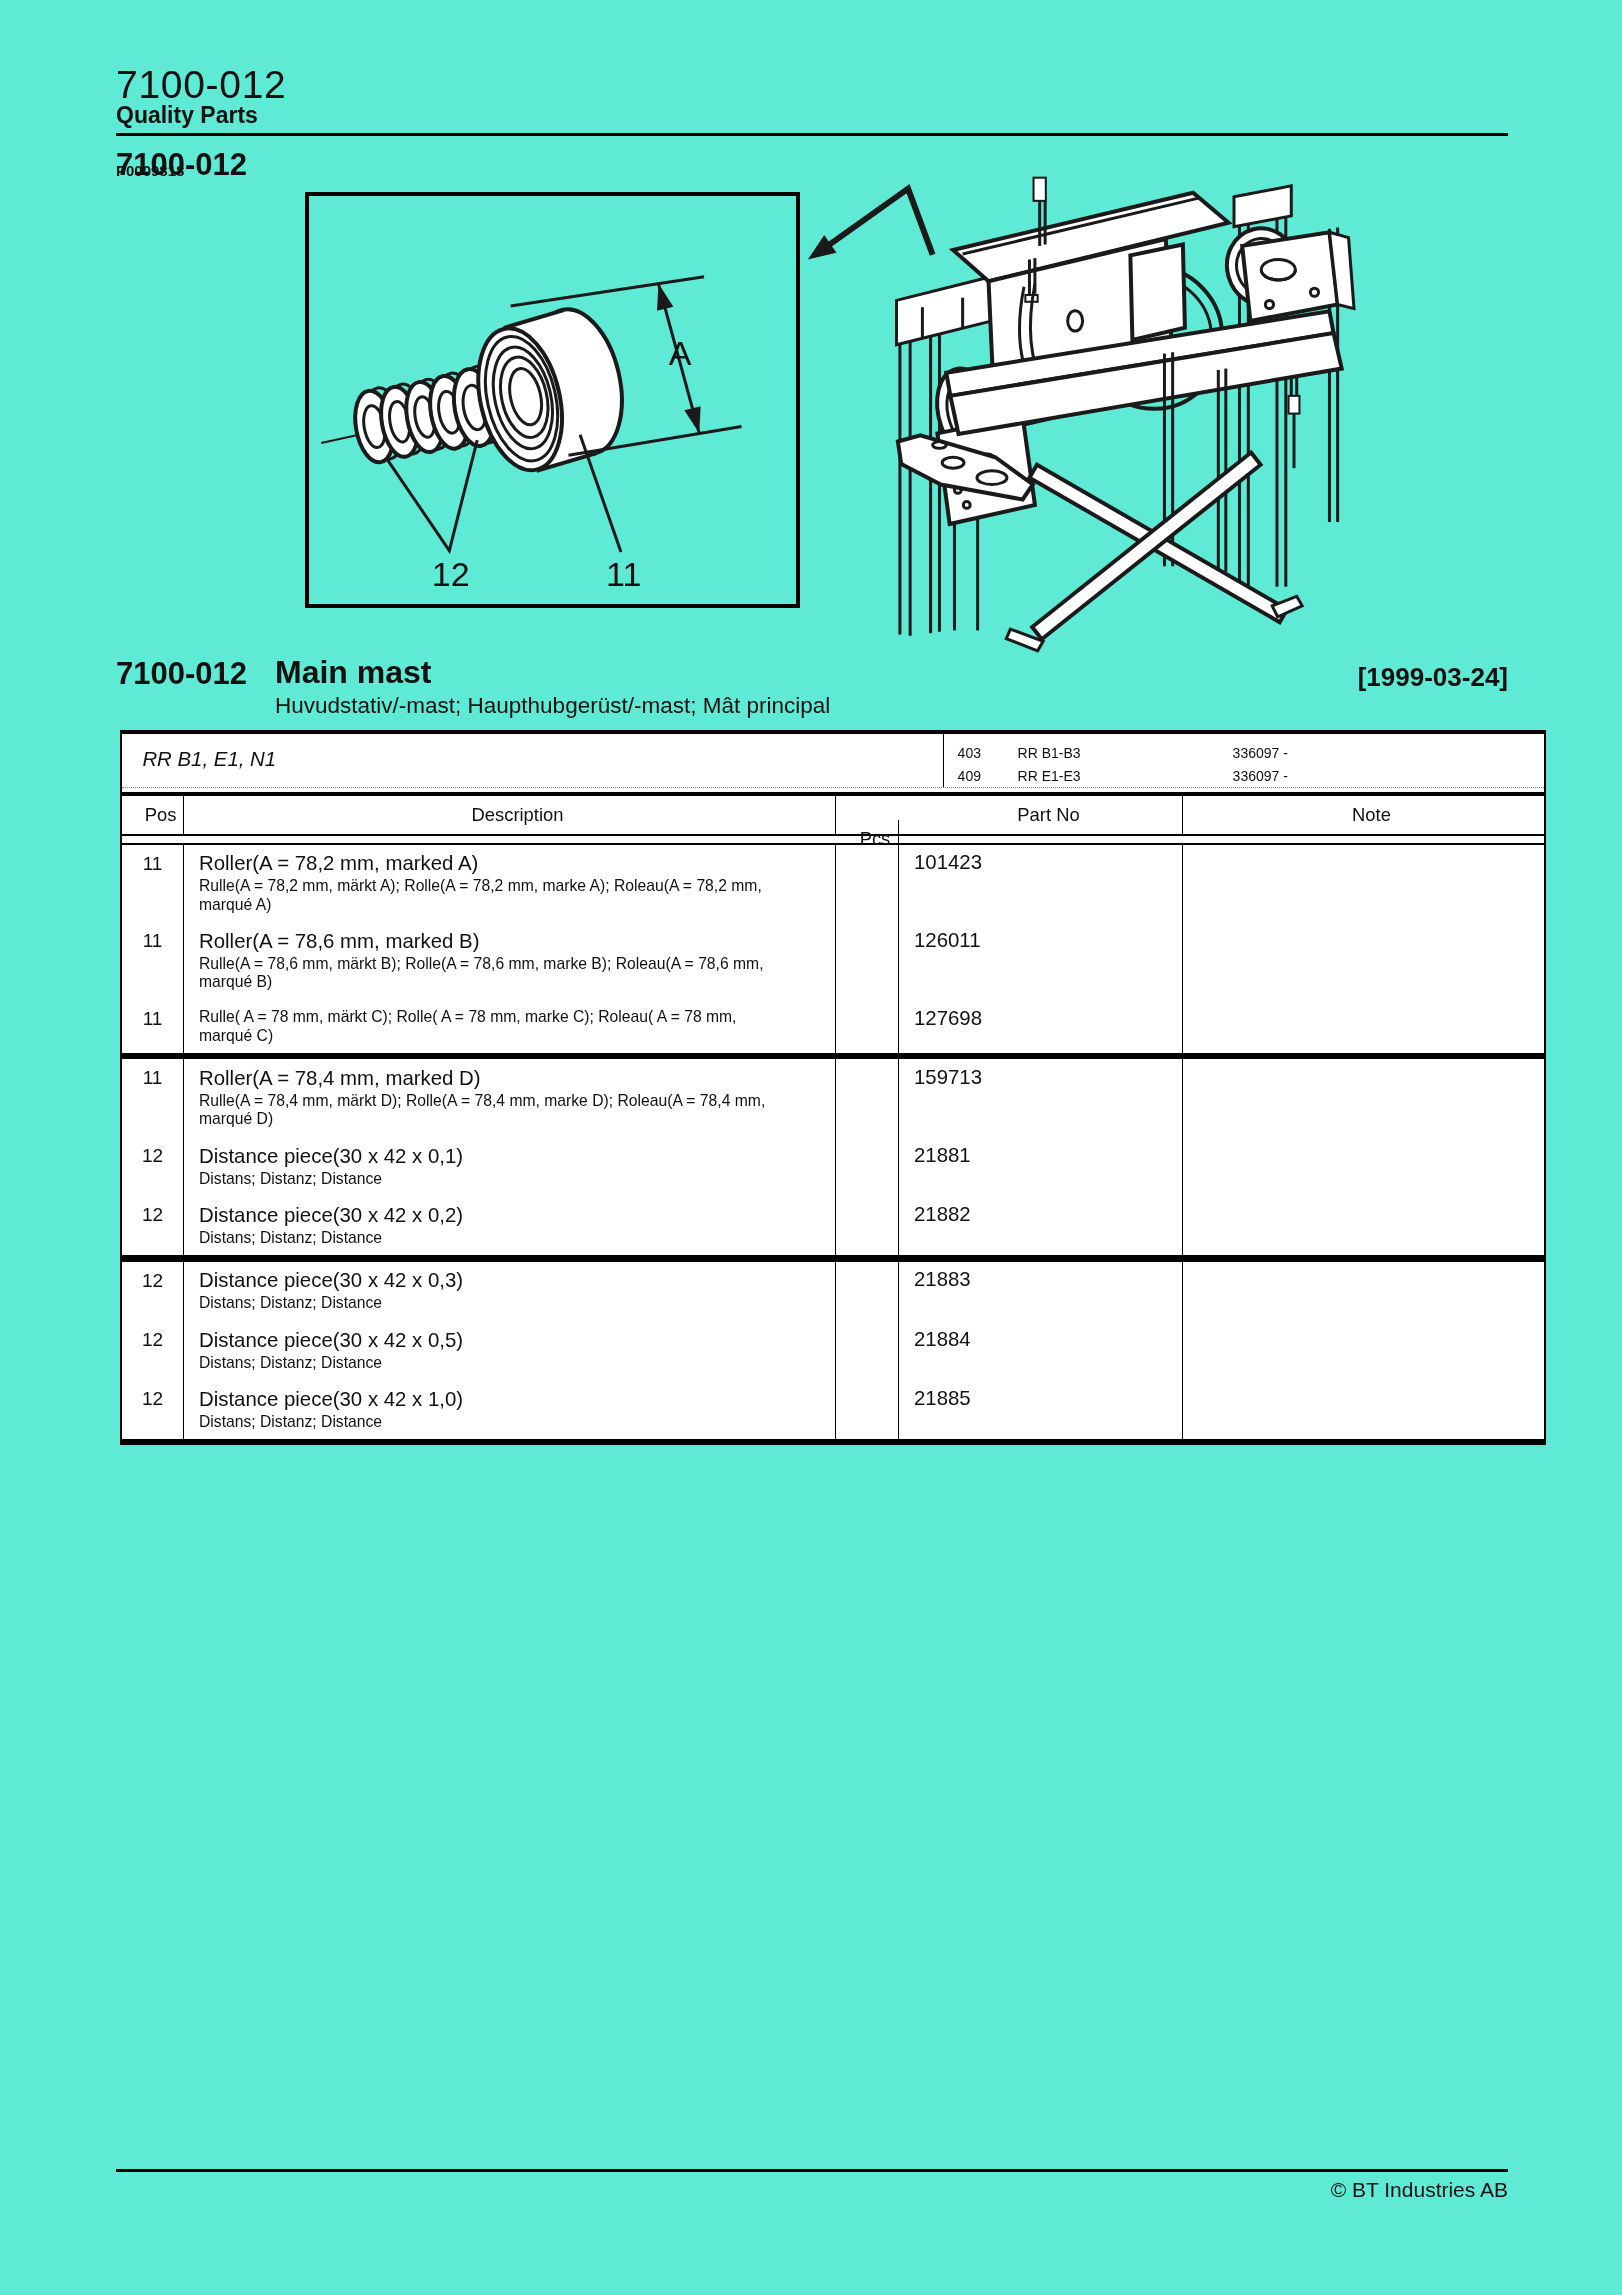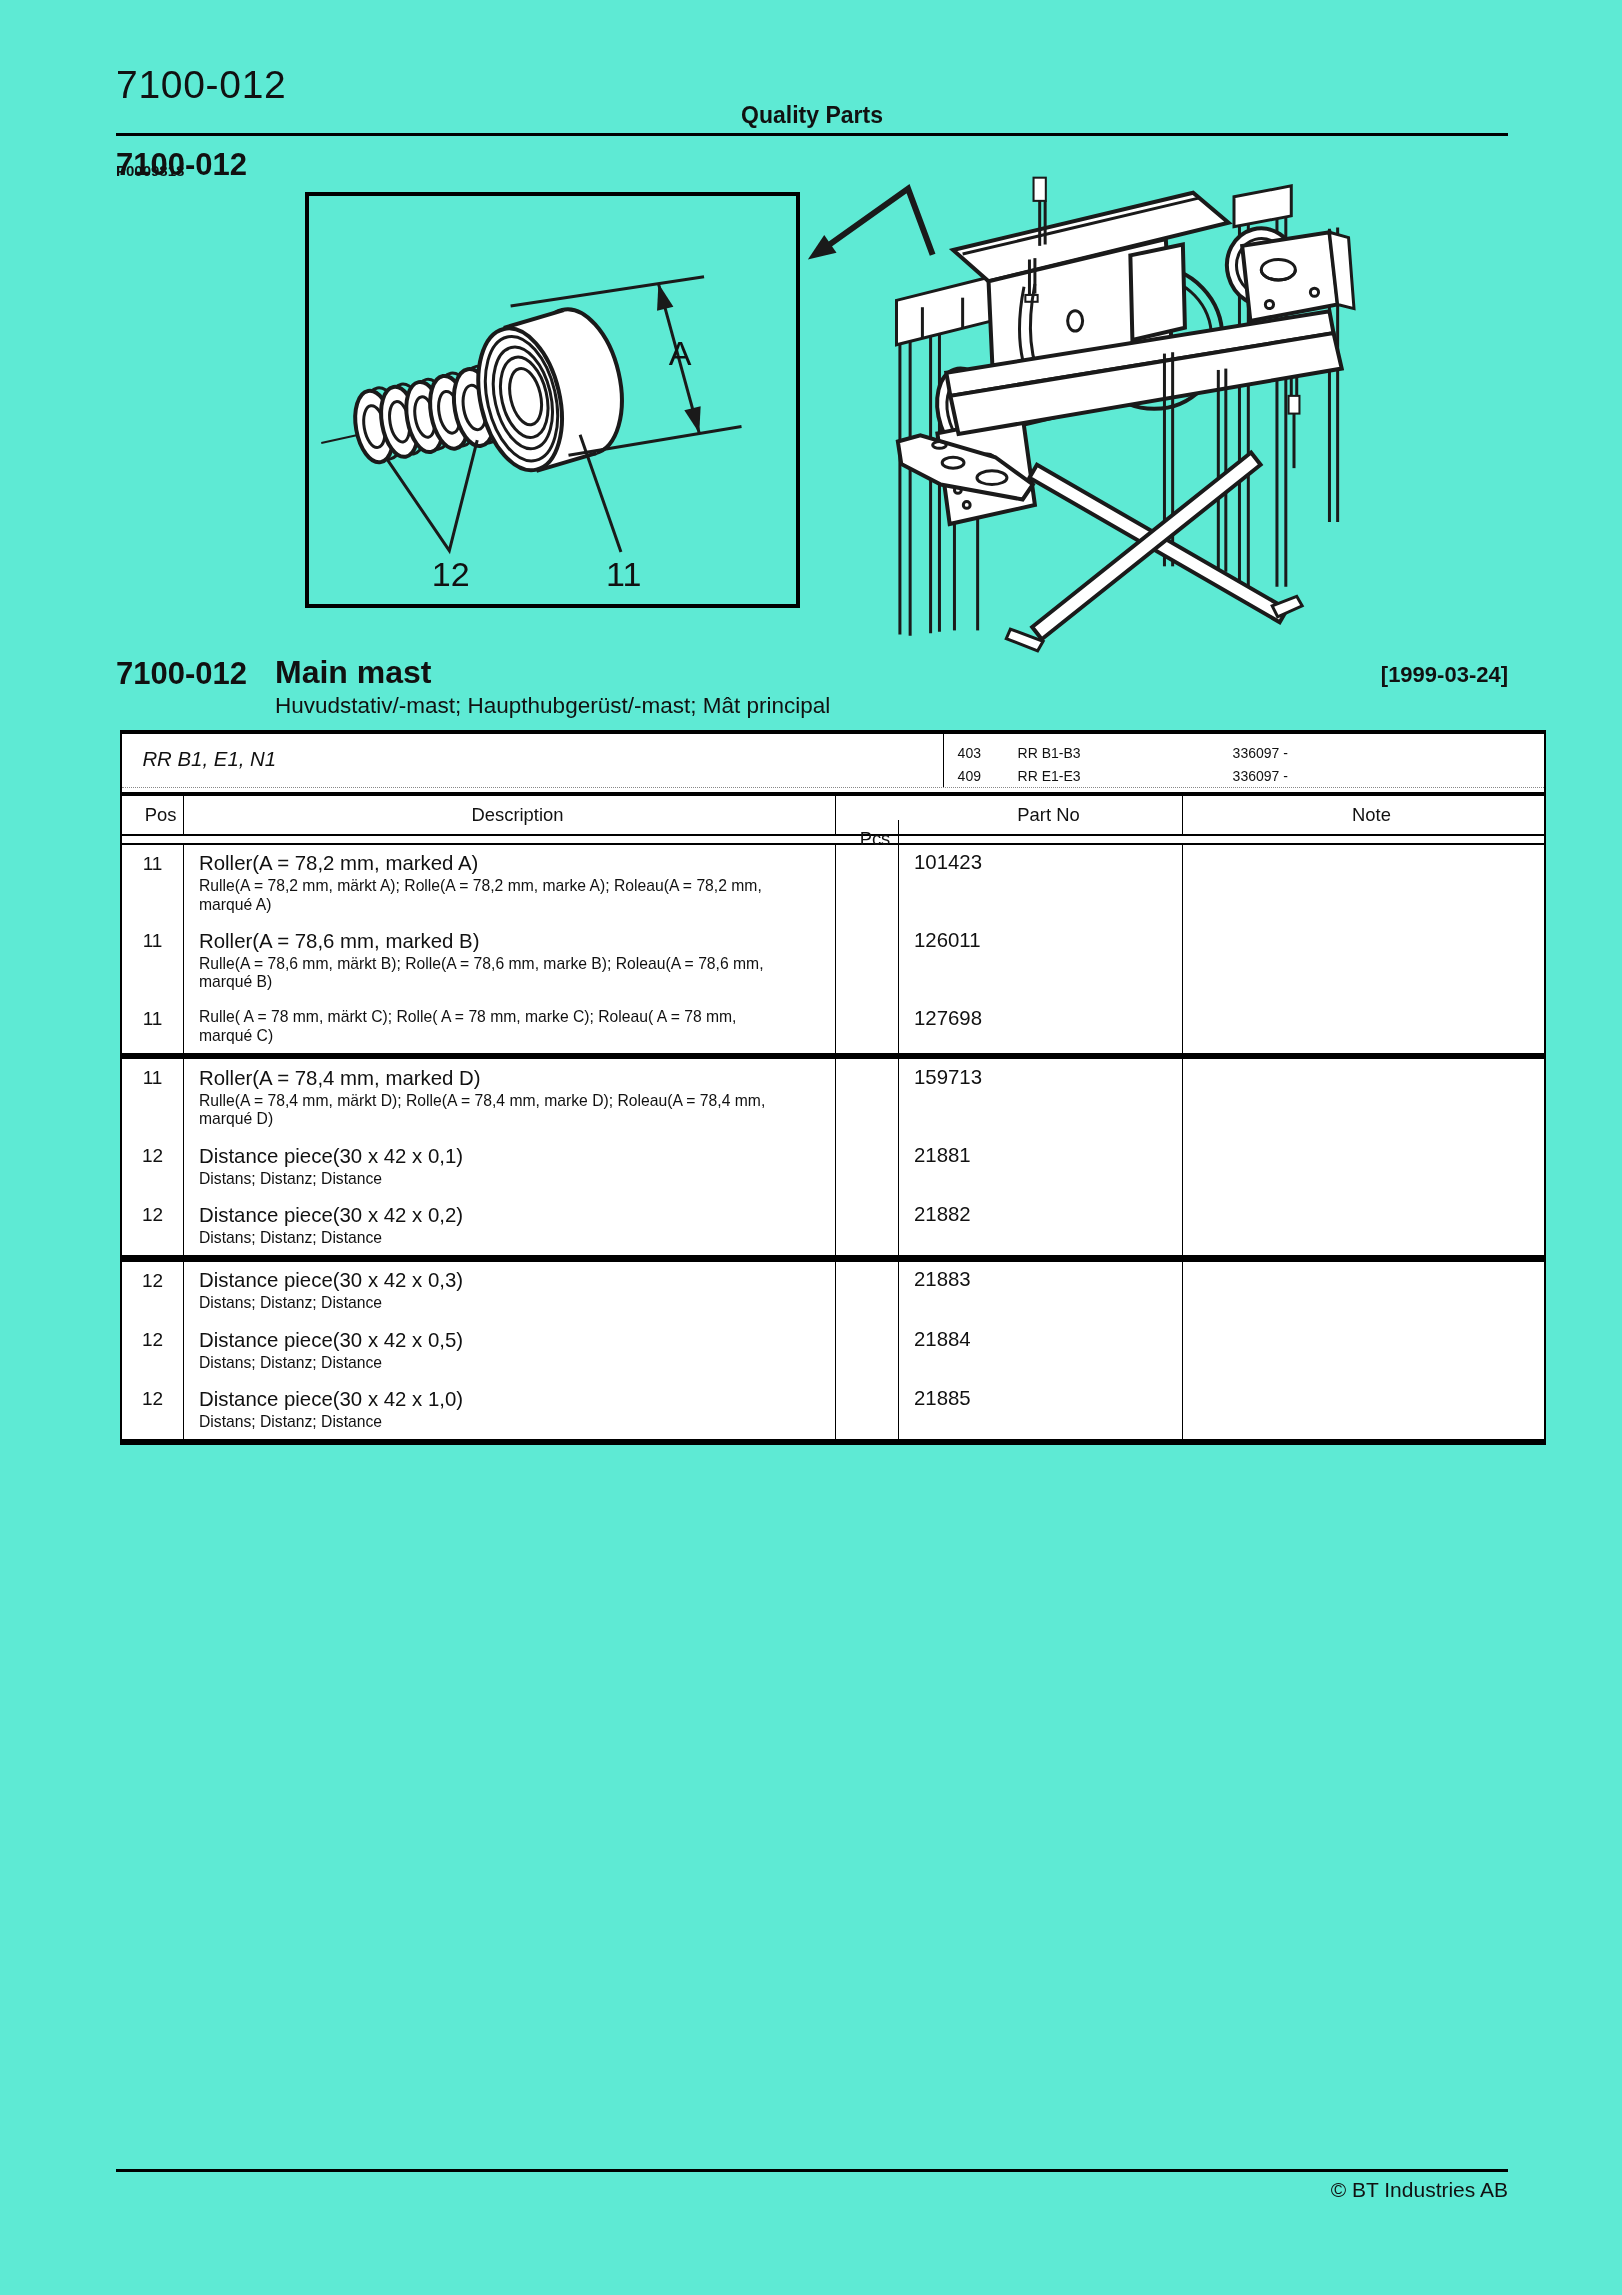--- a/index.html
+++ b/index.html
@@ -2,36 +2,36 @@
 <html style="font-size:11px"><head>
 <meta charset="utf-8">
 <style>
   html,body{margin:0;padding:0;background:#fff;}
   .page{position:relative;width:1622px;height:2295px;background:#5eead4;color:#111;
         font-family:"Liberation Sans", sans-serif;overflow:hidden;}
   .abs{position:absolute;}
 
   
   .hdr-docno{left:116px;top:63px;font-size:39px;font-weight:400;letter-spacing:0.7px;}
-  .hdr-center{left:116px;top:102px;width:1392px;text-align:center;font-size:23px;font-weight:700;}
+  .hdr-center{left:116px;top:102px;width:1392px;font-size:23px;font-weight:700;}
   .rule-top{left:116px;top:133px;width:1392px;height:3.4px;background:#000;}
   .subhead-code{left:116px;top:147px;font-size:31px;font-weight:700;}
   .image-code{left:116px;top:162px;width:1392px;text-align:left;font-size:15px;font-weight:700;}
 
   
   .figure-box{left:305px;top:192px;width:495px;height:416px;border:4.1px solid #000;box-sizing:border-box;}
   .figure-box svg{display:block;width:487px;height:408px;}
   .arrow-svg{left:784px;top:164px;width:750px;height:491px;}
   line,ellipse,circle,polygon,polyline,path{vector-effect:non-scaling-stroke;}
   .fig-label{font-family:"Liberation Sans",sans-serif;font-size:50px;fill:#111;}
 
   
   .sec-code{left:116px;top:656px;font-size:31px;font-weight:700;}
   .sec-title{left:275px;top:654px;font-size:32px;font-weight:700;}
-  .sec-date{left:116px;top:662px;width:1392px;text-align:right;font-size:22px;font-weight:700;}
+  .sec-date{left:116px;top:662px;width:1392px;text-align:right;font-size:26px;font-weight:700;}
   .sec-subtitle{left:275px;top:693px;font-size:22.5px;}
 
   
   .parts-table{left:120px;top:730px;width:1426px;box-sizing:border-box;
                border-top:4.8px solid #000;border-left:2.7px solid #000;border-right:2.7px solid #000;
                border-bottom:6.1px solid #000;background:#fff;}
   .model-header{display:flex;border-bottom:1.4px dotted #888;}
   .mh-left{flex:0 0 822px;box-sizing:border-box;border-right:1.4px solid #000;
            padding:13.6px 0 13.6px 20.4px;font-size:20.4px;font-style:italic;}
   .mh-right{flex:1;padding:8.2px 0 0 0;}

